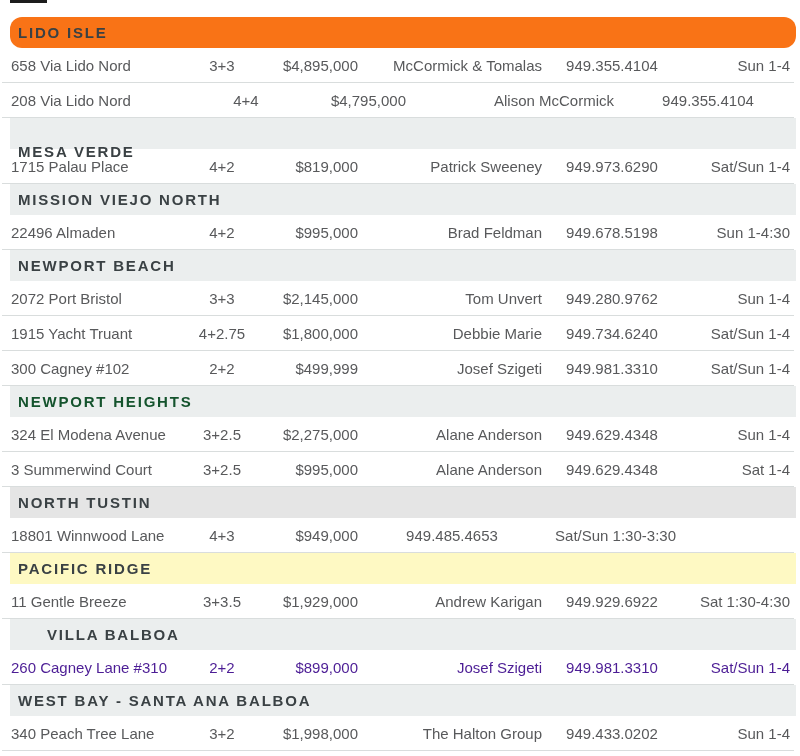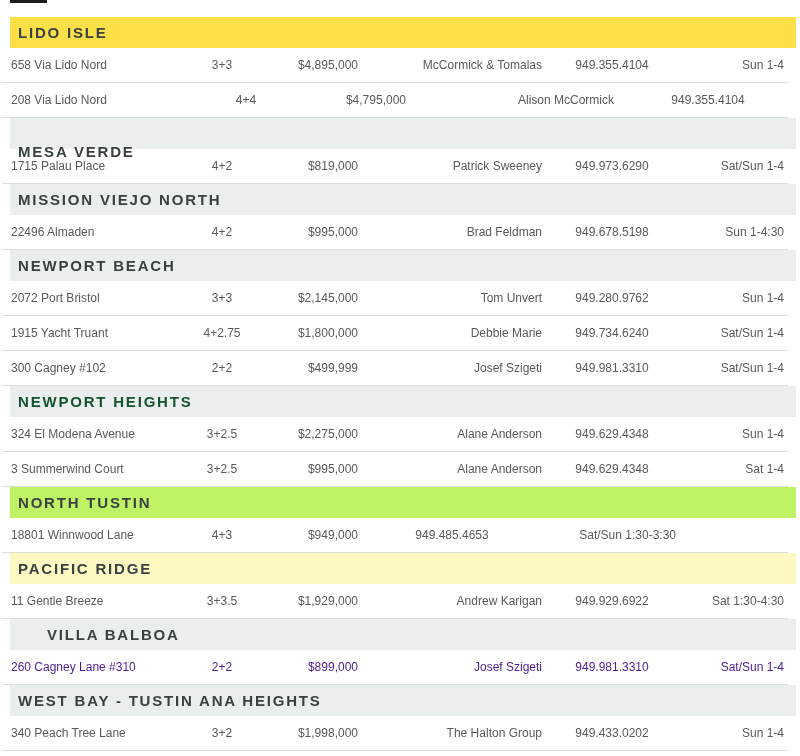--- a/index.html
+++ b/index.html
@@ -40,45 +40,45 @@
   .section-title {
     font-size: 15px;
     font-weight: 700;
     letter-spacing: 1.8px;
     color: #3a4144;
     white-space: nowrap;
   }
   .row {
     height: 35px;
     margin-left: 2px;
-    margin-right: 12px;
+    margin-right: 6px;
     border-bottom: 1px solid #d9dddd;
     display: grid;
     grid-template-columns: 180px 80px 98px 184px 136px 1fr;
     align-items: center;
     color: #58595b;
-    font-size: 12px;
+    font-size: 15px;
     white-space: nowrap;
   }
   .cell { overflow: visible; }
   .cell.address { padding-left: 9px; text-align: left; }
   .cell.beds    { text-align: center; }
   .cell.price   { text-align: right; padding-right: 2px; }
   .cell.agent   { text-align: right; padding-right: 2px; }
   .cell.phone   { text-align: center; }
   .cell.time    { text-align: right; padding-right: 4px; }
 </style>
 </head>
 <body>
 
 <div class="page">
   <div class="top-sliver" style="background: rgb(29, 29, 29);"></div>
   <div class="listings" id="listings">
   <section class="section">
-    <header class="section-header" style="background: #fde047;">
+    <header class="section-header" style="background: #f97316; border-radius: 12px;">
       <span class="section-title" style="color: rgb(58, 65, 68);">LIDO ISLE</span>
     </header>
     <div class="rows">
   <div class="row" style="color: rgb(88, 89, 91); border-bottom-color: rgb(217, 221, 221);">
     <span class="cell address">658 Via Lido Nord</span>
     <span class="cell beds">3+3</span>
     <span class="cell price">$4,895,000</span>
     <span class="cell agent">McCormick &amp; Tomalas</span>
     <span class="cell phone">949.355.4104</span>
     <span class="cell time">Sun 1-4</span>
@@ -180,21 +180,21 @@
     <span class="cell beds">3+2.5</span>
     <span class="cell price">$995,000</span>
     <span class="cell agent">Alane Anderson</span>
     <span class="cell phone">949.629.4348</span>
     <span class="cell time">Sat 1-4</span>
   </div>
 </div>
   </section>
 
   <section class="section">
-    <header class="section-header" style="background: #bef264;">
+    <header class="section-header" style="background: #e5e5e5;">
       <span class="section-title" style="color: rgb(58, 65, 68);">NORTH TUSTIN</span>
     </header>
     <div class="rows">
   <div class="row" style="color: rgb(88, 89, 91); border-bottom-color: rgb(217, 221, 221);">
     <span class="cell address">18801 Winnwood Lane</span>
     <span class="cell beds">4+3</span>
     <span class="cell price">$949,000</span>
     <span class="cell phone">949.485.4653</span>
     <span class="cell time">Sat/Sun 1:30-3:30</span>
   </div>
@@ -228,21 +228,21 @@
     <span class="cell price">$899,000</span>
     <span class="cell agent">Josef Szigeti</span>
     <span class="cell phone">949.981.3310</span>
     <span class="cell time">Sat/Sun 1-4</span>
   </div>
 </div>
   </section>
 
   <section class="section">
     <header class="section-header" style="background: rgb(235, 238, 238);">
-      <span class="section-title" style="color: rgb(58, 65, 68);">WEST BAY - TUSTIN ANA HEIGHTS</span>
+      <span class="section-title" style="color: rgb(58, 65, 68);">WEST BAY - SANTA ANA BALBOA</span>
     </header>
     <div class="rows">
   <div class="row" style="color: rgb(88, 89, 91); border-bottom-color: rgb(217, 221, 221);">
     <span class="cell address">340 Peach Tree Lane</span>
     <span class="cell beds">3+2</span>
     <span class="cell price">$1,998,000</span>
     <span class="cell agent">The Halton Group</span>
     <span class="cell phone">949.433.0202</span>
     <span class="cell time">Sun 1-4</span>
   </div>

